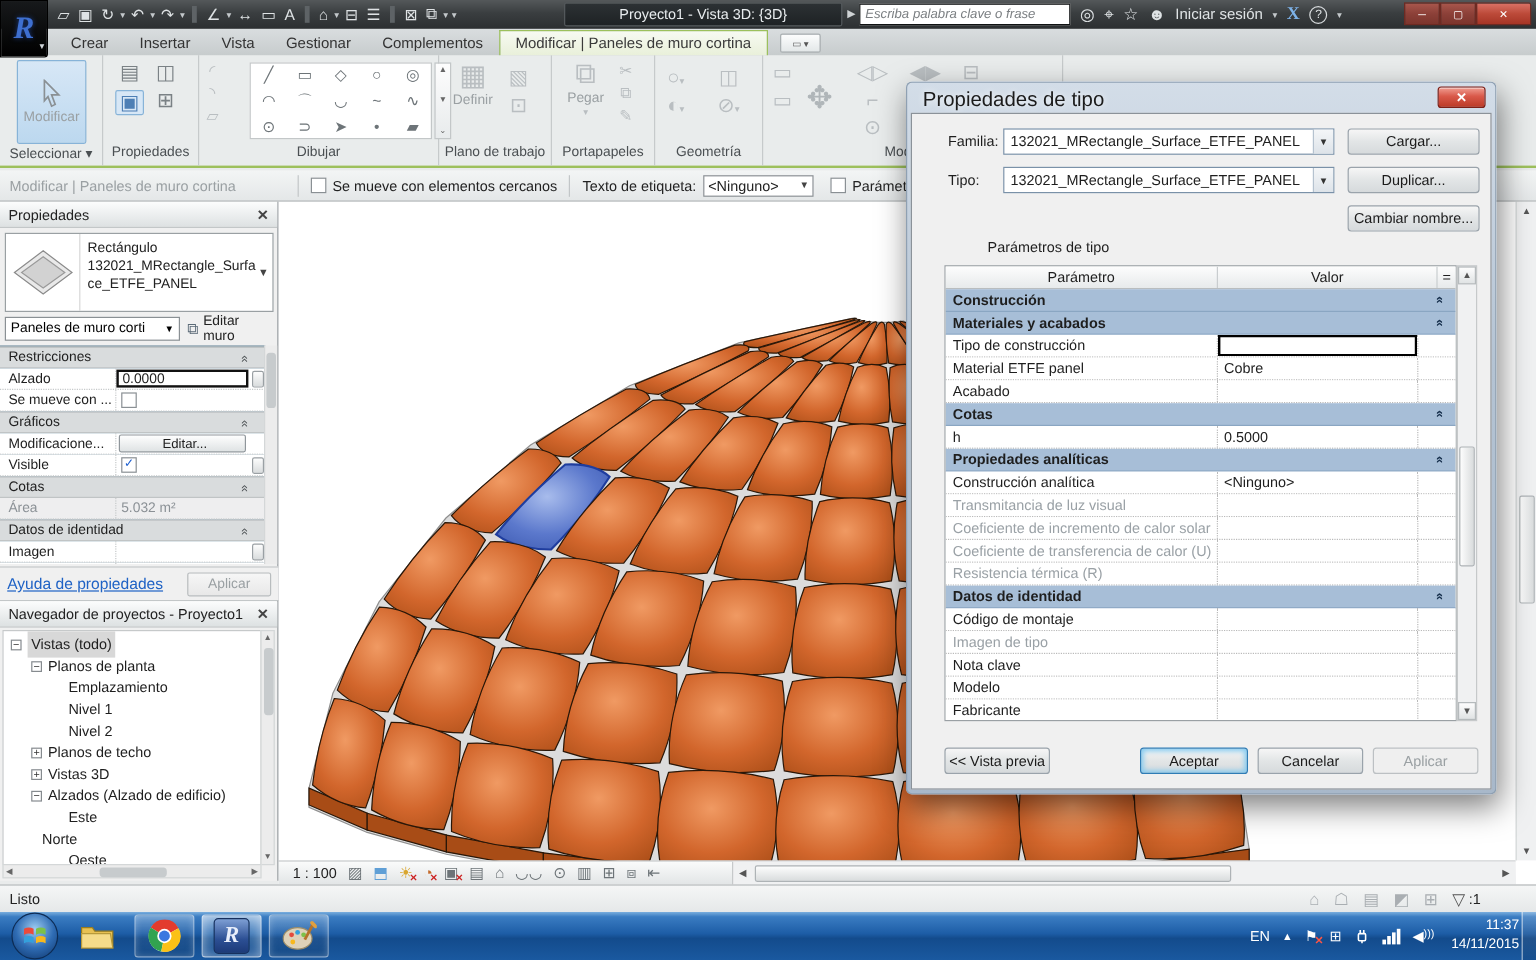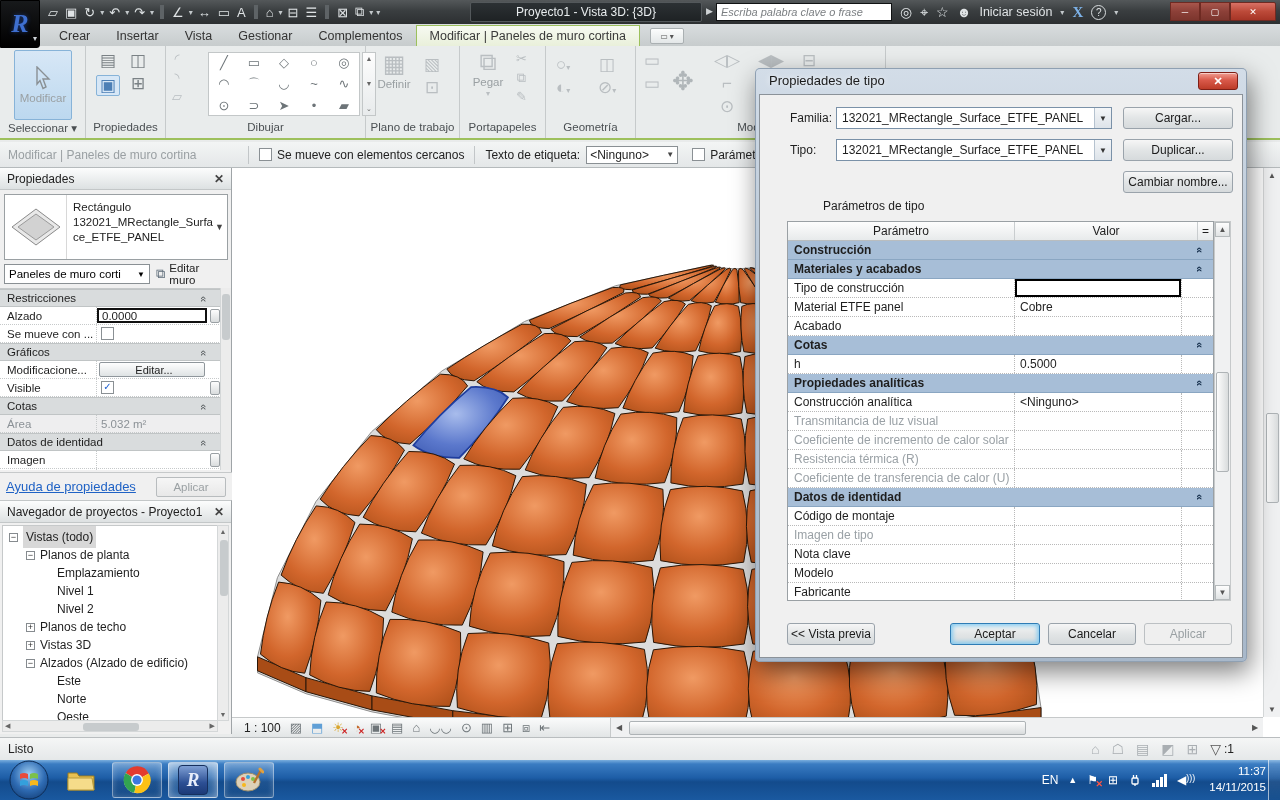--- a/index.html
+++ b/index.html
@@ -111,21 +111,21 @@
   .viewbar{display:flex;align-items:center;gap:9px;padding-left:12px;width:378px;flex:none;font-size:12px;color:#222;}
   .viewbar .vicon{font-size:13px;color:#6d7478;position:relative;line-height:1;}
   .viewbar .vicon.red::after{content:"✕";position:absolute;right:-4px;bottom:-2px;color:#cc2222;font-size:8px;font-weight:bold;}
   .hscroll{flex:1;height:100%;display:flex;align-items:center;background:#f0f1f2;border-left:1px solid #c6c9ca;font-size:8px;color:#555;}
   .hscroll .arrow{width:16px;text-align:center;}
   .hscroll .track{flex:1;position:relative;height:14px;}
   .hscroll .thumb{position:absolute;left:2px;top:0;width:64%;height:14px;background:linear-gradient(#fdfdfd,#d9dcdd);border:1px solid #aeb3b6;border-radius:2px;}
 
   
   .dialog{left:755px;top:68px;width:492px;height:594px;z-index:60;border-radius:5px;background:linear-gradient(#d3dde8,#b4c3d3 40%,#a8b8ca);box-shadow:3px 10px 26px rgba(0,0,0,.5),inset 0 0 0 1px #8fa0b2;}
-  .dlg-title{position:absolute;left:14px;top:5px;font-size:13px;color:#1b1b1b;text-shadow:0 0 6px #fff;}
+  .dlg-title{position:absolute;left:14px;top:5px;font-size:17px;color:#1b1b1b;text-shadow:0 0 6px #fff;}
   .dlg-x{position:absolute;right:9px;top:4px;width:40px;height:18px;border-radius:3px;border:1px solid #7e1f16;background:linear-gradient(#f09e92,#d9594a 45%,#bc3b28);color:#fff;font-size:11px;font-weight:bold;display:flex;align-items:center;justify-content:center;box-shadow:inset 0 1px 0 rgba(255,255,255,.5);}
   .dlg-inner{position:absolute;left:4px;right:4px;top:26px;bottom:4px;background:#f0f0f0;border:1px solid #8b9299;}
   .dlbl{position:absolute;font-size:12px;color:#1e1e1e;}
   .dcombo{position:absolute;height:22px;background:#fff;border:1px solid #7a91a8;display:flex;align-items:center;font-size:12px;color:#1e1e1e;}
   .dcombo .txt{flex:1;padding-left:5px;white-space:nowrap;overflow:hidden;}
   .dcombo .dd{width:17px;height:100%;border-left:1px solid #b5c2cf;background:linear-gradient(#f4f6f8,#dde3e9);display:flex;align-items:center;justify-content:center;font-size:8px;color:#333;}
   .wbtn{position:absolute;height:22px;border:1px solid #9aa3ab;border-radius:3px;background:linear-gradient(#f6f6f6,#e2e5e6 50%,#d6dadc);font-size:12px;color:#1b1b1b;display:flex;align-items:center;justify-content:center;}
   .wbtn.default{border:1px solid #2f7cb5;box-shadow:inset 0 0 4px 2px #86cbf0;}
   .wbtn.disabled{color:#9aa0a3;background:#efefef;border-color:#bcc0c3;}
   .ttable{position:absolute;left:27px;top:126px;width:427px;height:380px;border:1px solid #9aa0a4;background:#fff;overflow:hidden;}
@@ -622,21 +622,21 @@
           <span class="tlab">Vistas 3D</span>
         </div>
         <div class="tree-row" style="padding-left: 23px;">
           <span class="exp">−</span>
           <span class="tlab">Alzados (Alzado de edificio)</span>
         </div>
         <div class="tree-row" style="padding-left: 40px;">
           <span class="exp" style="visibility: hidden;"></span>
           <span class="tlab">Este</span>
         </div>
-        <div class="tree-row" style="padding-left: 40px;">
+        <div class="tree-row" style="padding-left: 18px;">
           <span class="exp" style="visibility: hidden;"></span>
           <span class="tlab">Norte</span>
         </div>
         <div class="tree-row" style="padding-left: 40px;">
           <span class="exp" style="visibility: hidden;"></span>
           <span class="tlab">Oeste</span>
         </div>
       </div>
     <div class="bscroll-v">
         <span>▲</span>
@@ -732,27 +732,27 @@
               <span class="teq"></span>
 
             </div>
             <div class="trow t-row is-disabled">
               <span class="tlab">Coeficiente de incremento de calor solar</span>
               <span class="tval"></span>
               <span class="teq"></span>
 
             </div>
             <div class="trow t-row is-disabled">
+              <span class="tlab">Coeficiente de transferencia de calor (U)</span>
+              <span class="tval"></span>
+              <span class="teq"></span>
+
+            </div>
+            <div class="trow t-row is-disabled">
               <span class="tlab">Resistencia térmica (R)</span>
-              <span class="tval"></span>
-              <span class="teq"></span>
-
-            </div>
-            <div class="trow t-row is-disabled">
-              <span class="tlab">Coeficiente de transferencia de calor (U)</span>
               <span class="tval"></span>
               <span class="teq"></span>
 
             </div>
             <div class="trow t-group">
               <span class="tlab">Datos de identidad</span>
 
               <span class="chev">«</span>
             </div>
             <div class="trow t-row">

